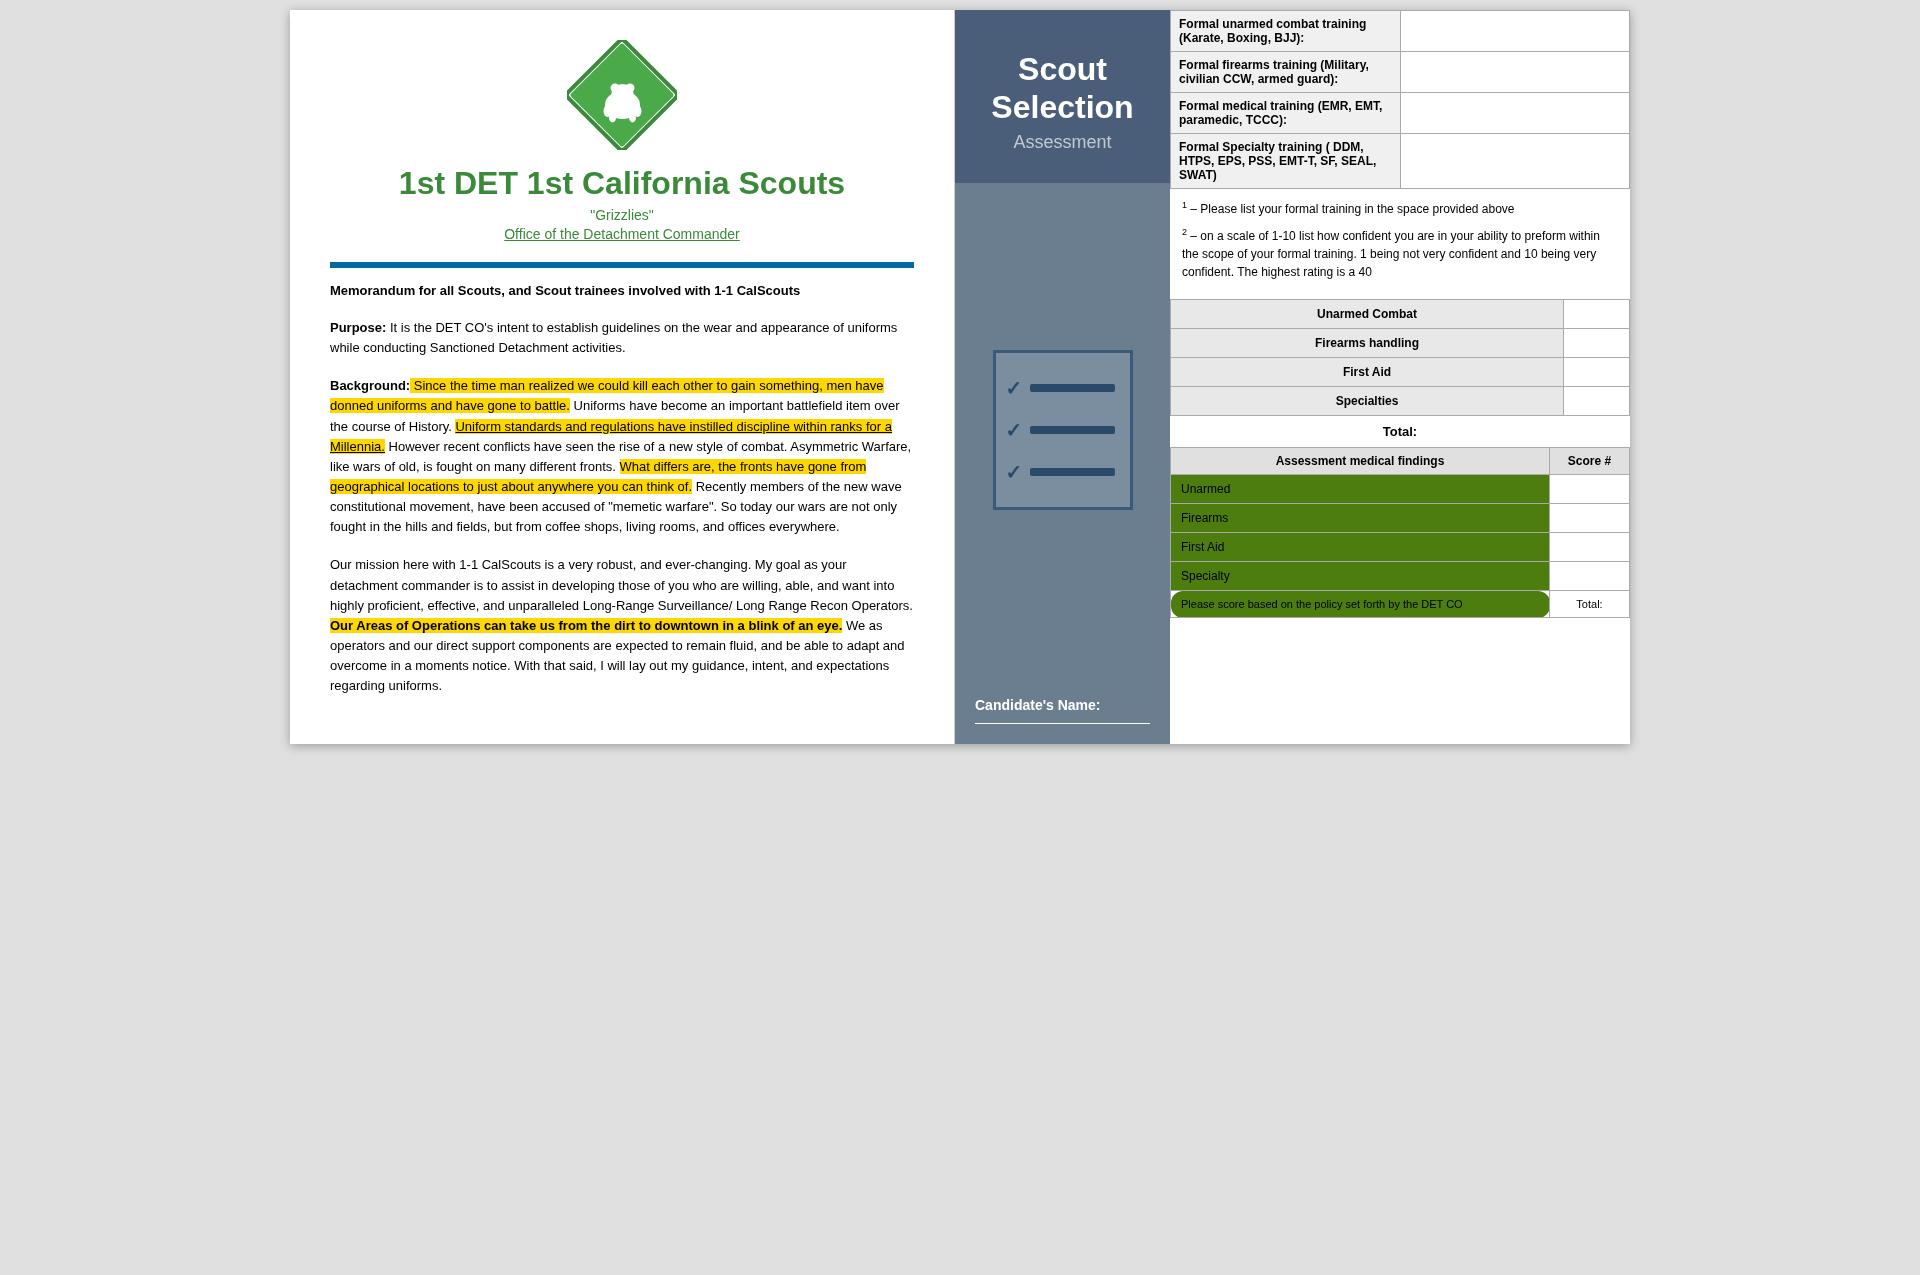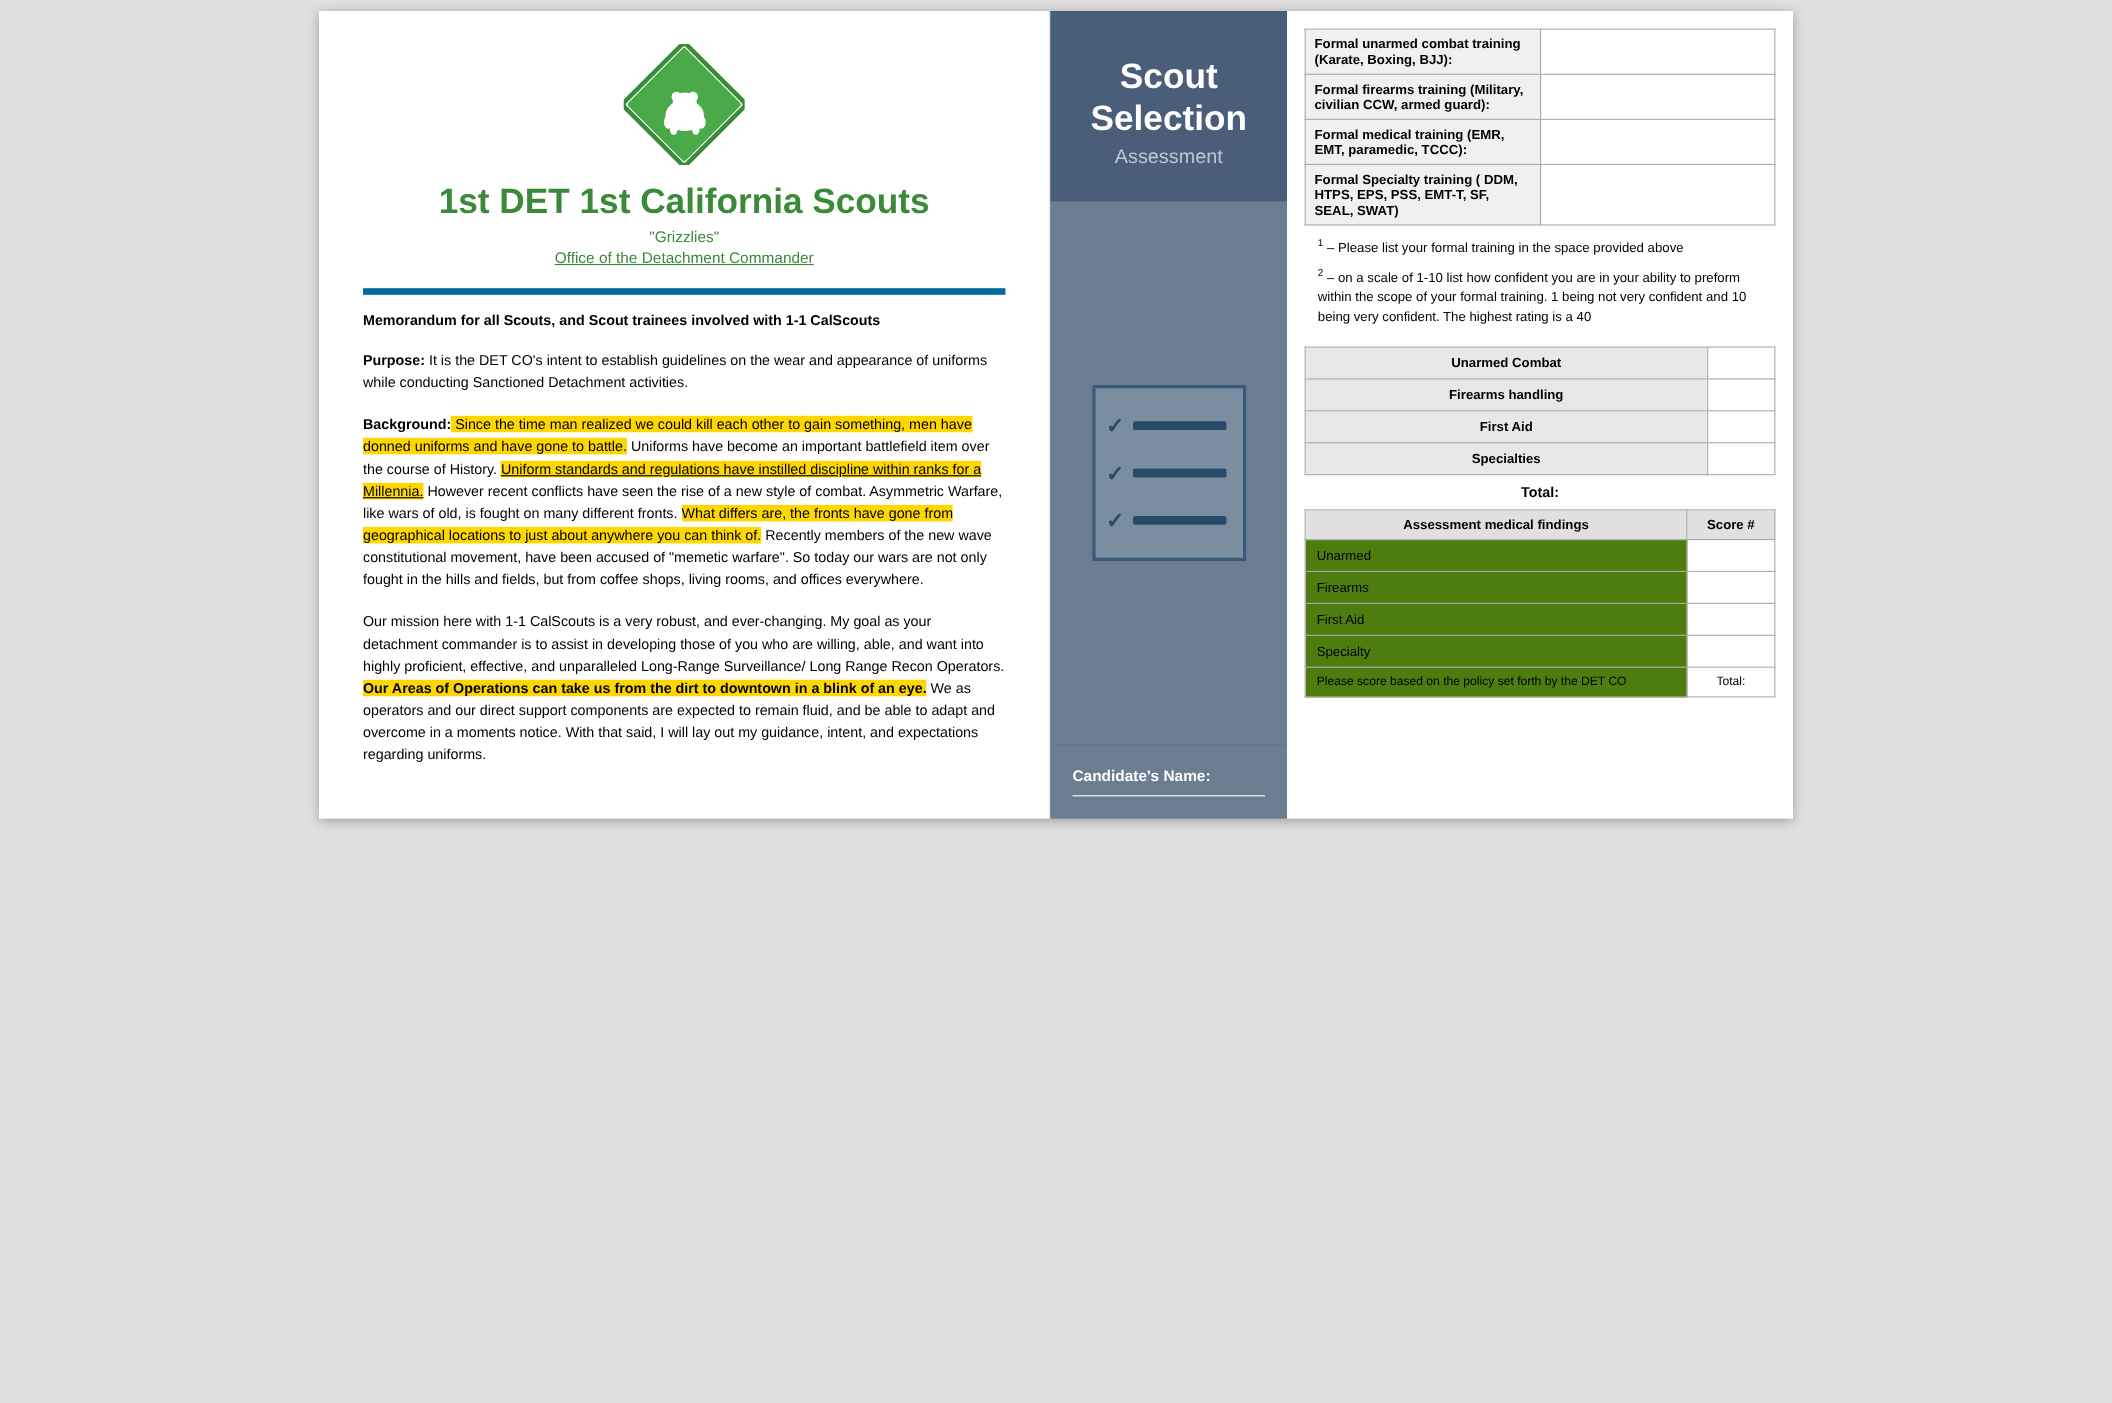--- a/index.html
+++ b/index.html
@@ -158,21 +158,21 @@
     .candidate-line {
       border-bottom: 1px solid white;
       margin-top: 10px;
       width: 100%;
     }
 
     
     .right-panel {
       width: 460px;
       background: white;
-      padding: 16px;
+      padding: 0;
     }
     .training-table {
       width: 100%;
       border-collapse: collapse;
       font-size: 12px;
     }
     .training-table td {
       border: 1px solid #aaa;
       padding: 6px 8px;
       vertical-align: top;
@@ -238,20 +238,21 @@
     }
     .review-table .score-col {
       text-align: center;
       width: 80px;
     }
     .review-table .label-col {
       background: #4d7c0f;
     }
     .review-table .note-row td {
       font-size: 11px;
+      border-radius: 12px;
     }
   </style>
 </head>
 <body>
 
 <div class="page-container">
 
   <div class="left-panel">
     <div class="logo-area">
       <svg class="diamond-logo" viewBox="0 0 110 110" xmlns="http://www.w3.org/2000/svg">

